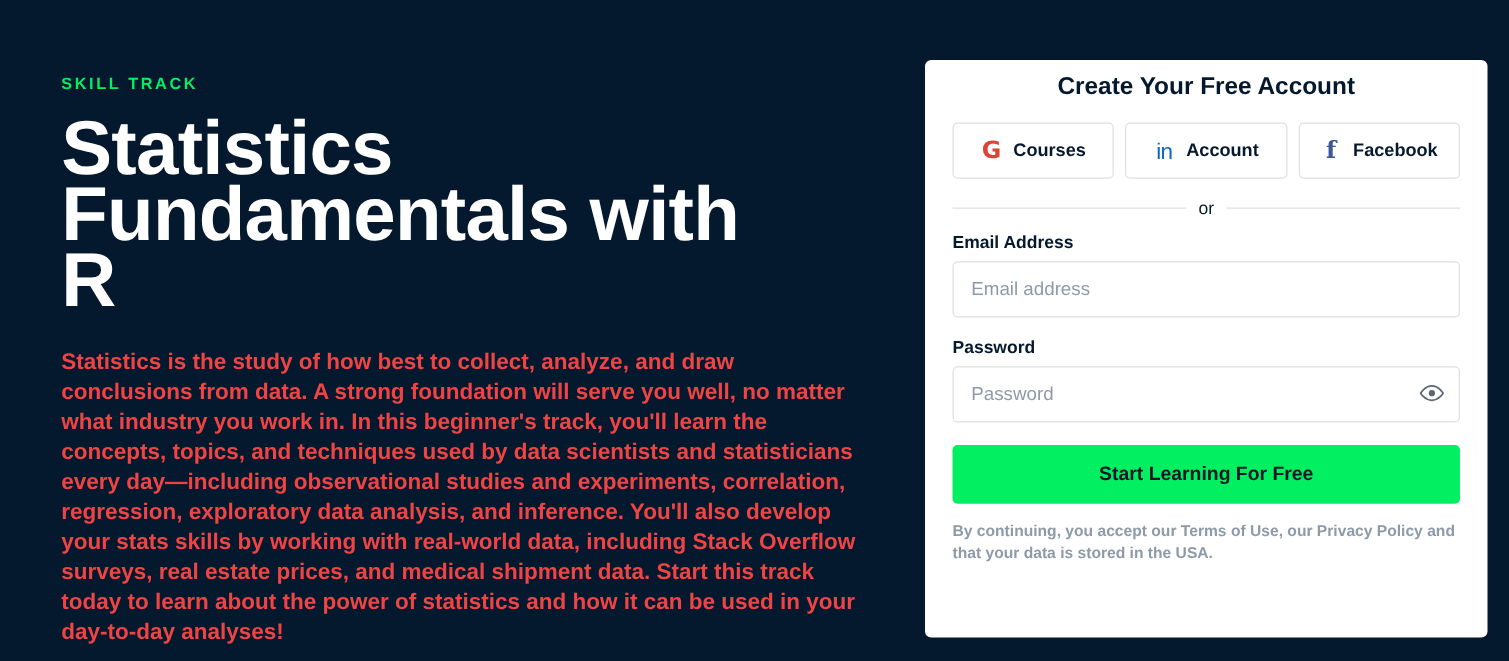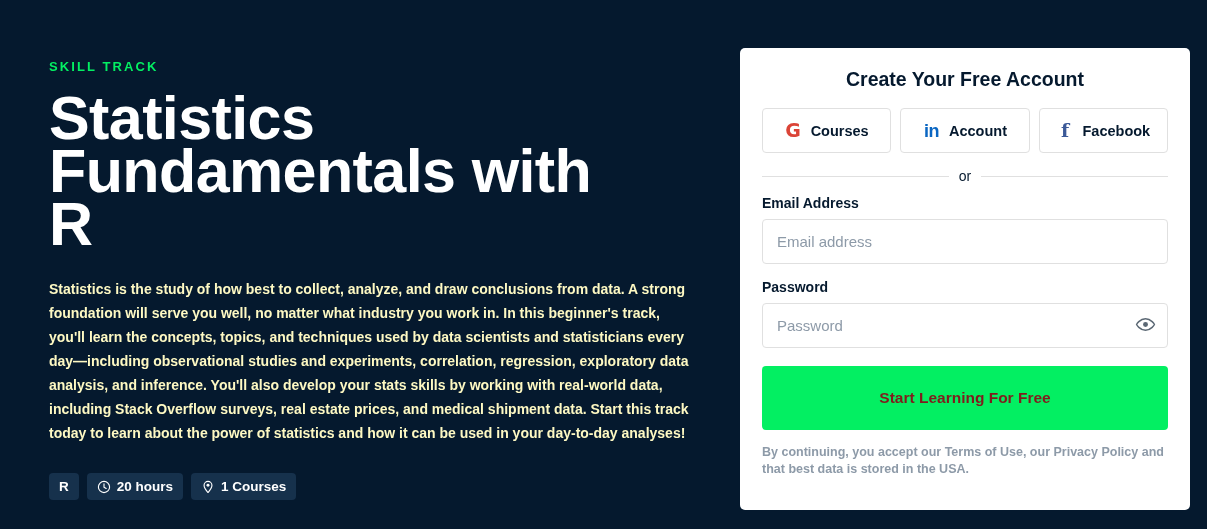--- a/index.html
+++ b/index.html
@@ -44,22 +44,22 @@
     color: #ffffff;
     font-size: 61px;
     font-weight: bold;
     line-height: 53px;
     letter-spacing: -0.6px;
     margin-top: 16px;
     max-width: 600px;
   }
 
   .hero-desc {
-    color: #fef9c3;
-    font-size: 14px;
+    color: #ef4444;
+    font-size: 18px;
     font-weight: bold;
     line-height: 24px;
     margin-top: 26px;
     width: 640px;
   }
 
   
   .meta-row {
     display: flex;
     align-items: center;
@@ -93,21 +93,21 @@
 
   
   .signup-card {
     position: absolute;
     left: 740px;
     top: 48px;
     width: 450px;
     height: 462px;
     background: #ffffff;
     border-radius: 5px;
-    padding: 18px 22px 0 22px;
+    padding: 8px 22px 0 22px;
   }
 
   .card-title {
     text-align: center;
     color: #05192e;
     font-size: 19.5px;
     font-weight: bold;
     line-height: 26px;
     margin-bottom: 16px;
   }
@@ -148,21 +148,21 @@
   .g-icon {
     font-size: 19px;
     font-weight: bold;
     color: #db4437;
     font-family: "DejaVu Sans", sans-serif;
     line-height: 1;
   }
 
   .in-icon {
     font-size: 18px;
-    font-weight: bold;
+    font-weight: normal;
     color: #0a66c2;
     line-height: 1;
     letter-spacing: -0.5px;
   }
 
   .f-icon {
     font-size: 19px;
     font-weight: bold;
     color: #3b5998;
     font-family: "DejaVu Serif", serif;
@@ -227,25 +227,25 @@
     background: transparent;
     padding: 0;
     cursor: pointer;
     display: flex;
     align-items: center;
     justify-content: center;
   }
 
   .cta-button {
     width: 100%;
-    height: 64px;
+    height: 47px;
     border: none;
     border-radius: 4px;
     background: #03ef62;
-    color: #7f1d1d;
+    color: #0f172a;
     font-family: "Liberation Sans", sans-serif;
     font-size: 15.5px;
     font-weight: bold;
     cursor: pointer;
     margin-top: 5px;
   }
 
   .legal {
     color: #8d9aa8;
     font-size: 12.5px;
@@ -338,17 +338,17 @@
           <svg width="21" height="21" viewBox="0 0 22 22" fill="none">
             <path d="M1.6 11S4.9 5 11 5s9.4 6 9.4 6-3.3 6-9.4 6-9.4-6-9.4-6z" stroke="#5b6874" stroke-width="1.5" stroke-linejoin="round"></path>
             <circle cx="11" cy="11" r="2.6" fill="#5b6874"></circle>
           </svg>
         </span>
       </button>
     </div>
 
     <button class="cta-button">Start Learning For Free</button>
 
-    <div class="legal">By continuing, you accept our Terms of Use, our Privacy Policy and that best data is stored in the USA.</div>
+    <div class="legal">By continuing, you accept our Terms of Use, our Privacy Policy and that your data is stored in the USA.</div>
 
   </div>
 
 </div>
 
 </body></html>

